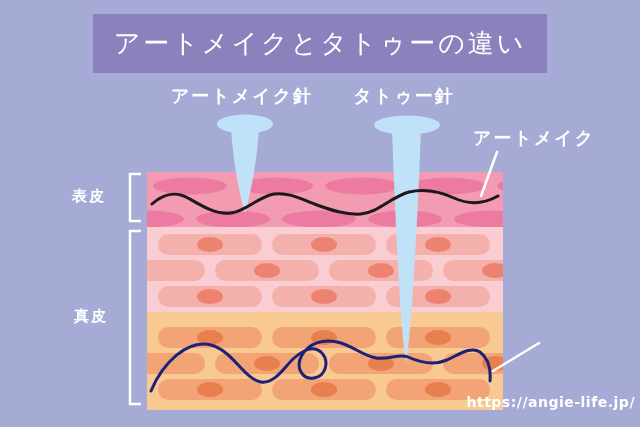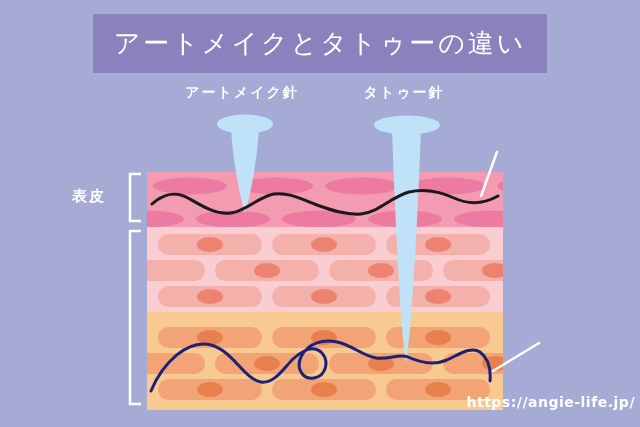--- a/index.html
+++ b/index.html
@@ -13,21 +13,21 @@
   body{font-family:"DejaVu Sans",sans-serif;}
   .stage{position:relative;width:640px;height:427px;background:var(--c-background);overflow:hidden;}
   .diagram-svg{position:absolute;left:0;top:0;}
   .lbl{position:absolute;color:var(--c-label-text);white-space:nowrap;z-index:3;}
   .title-banner{
     position:absolute;left:93px;top:14px;width:454px;height:59px;
     background:var(--c-banner);color:var(--c-banner-text);
     display:flex;align-items:center;justify-content:center;
     font-size:26px;letter-spacing:3px;font-weight:normal;z-index:3;
   }
-  .needle-lbl{top:84px;transform:translateX(-50%);font-size:14px;letter-spacing:2px;font-weight:bold;}
+  .needle-lbl{top:84px;transform:translateX(-50%);font-size:18px;letter-spacing:2px;font-weight:bold;}
   .callout-lbl{font-size:18px;letter-spacing:2px;font-weight:bold;}
   .layer-lbl{font-size:15px;letter-spacing:2px;font-weight:bold;}
   .url-lbl{right:5px;top:394px;font-size:14px;letter-spacing:0.5px;font-weight:bold;}
   .epi-base{fill:var(--c-epidermis);} .epi-cell{fill:var(--c-epidermis-cell);}
   .ud-base{fill:var(--c-upper-dermis);} .ud-cell{fill:var(--c-upper-dermis-cell);} .ud-nuc{fill:var(--c-upper-dermis-nucleus);}
   .ld-base{fill:var(--c-lower-dermis);} .ld-cell{fill:var(--c-lower-dermis-cell);} .ld-nuc{fill:var(--c-lower-dermis-nucleus);}
   .needle{fill:var(--c-needle);}
   .art-line{fill:none;stroke:var(--c-art-line);stroke-width:3;stroke-linecap:round;}
   .tattoo-line{fill:none;stroke:var(--c-tattoo-line);stroke-width:3;stroke-linecap:round;}
   .bracket{fill:none;stroke:#ffffff;stroke-width:2.5;}
@@ -35,21 +35,23 @@
 </style>
 </head>
 <body>
 
 <div class="stage">
 
   <div class="title-banner">アートメイクとタトゥーの違い</div>
 
   <div class="lbl needle-lbl" style="left:242px;">アートメイク針</div>
   <div class="lbl needle-lbl" style="left:404px;">タトゥー針</div>
+  <div class="lbl callout-lbl" style="left:473px;top:126px;">アートメイク</div>
   <div class="lbl layer-lbl" style="left:72px;top:187px;">表皮</div>
+  <div class="lbl layer-lbl" style="left:74px;top:307px;">真皮</div>
   <div class="lbl url-lbl">https://angie-life.jp/</div>
 
   <svg class="diagram-svg" width="640" height="427" viewBox="0 0 640 427">
     <defs>
       <clipPath id="skinClip">
           <rect x="147" y="172" width="356" height="238"></rect>
         </clipPath>
     </defs>
 
     <g clip-path="url(#skinClip)">

